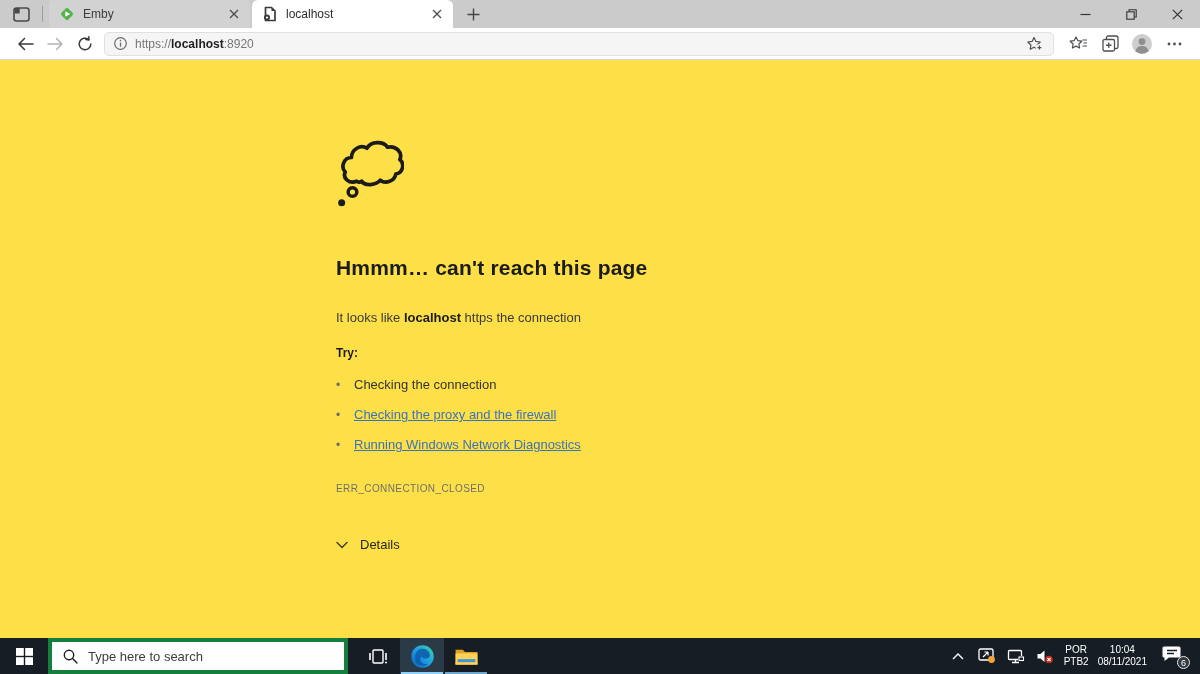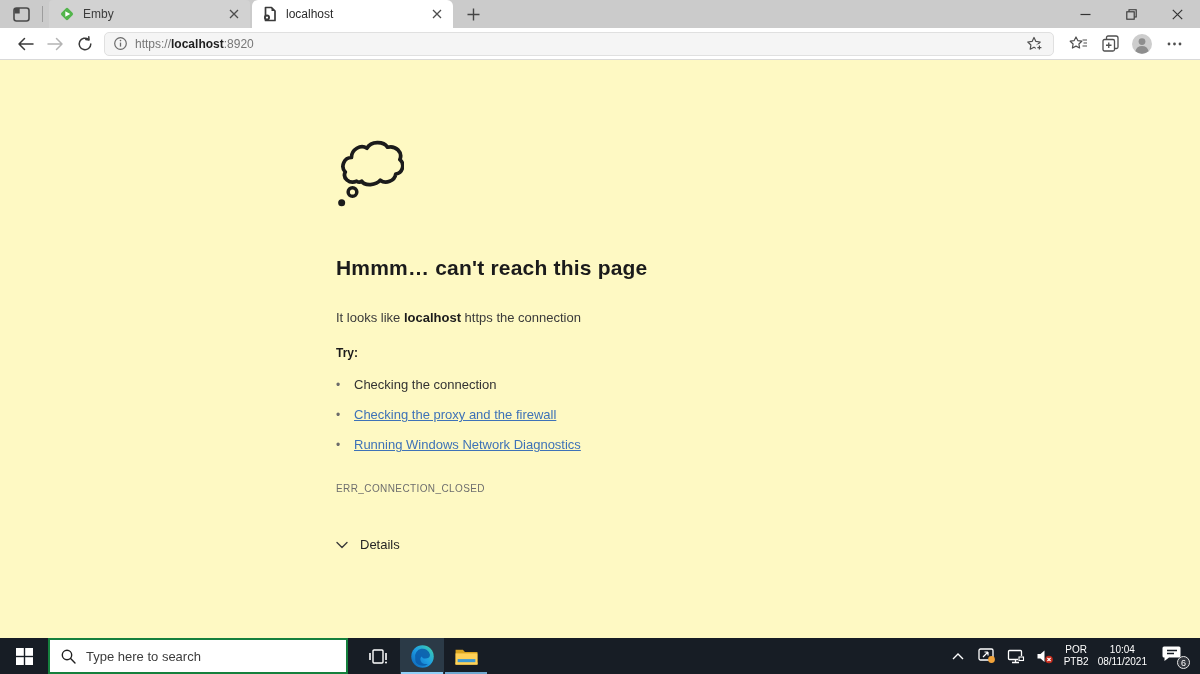--- a/index.html
+++ b/index.html
@@ -24,39 +24,39 @@
   .toolbar { height:32px; background:#ffffff; border-bottom:1px solid #d9d9d9; display:flex; align-items:center; padding:0 10px; }
   .nav-btn { width:30px; height:28px; display:flex; align-items:center; justify-content:center; flex:none; }
   .urlbar { flex:1; height:24px; margin:0 8px 0 4px; background:#f5f5f5; border:1px solid #e0e0e0; border-radius:5px; display:flex; align-items:center; padding:0 9px; }
   .url-text { font-size:12px; margin-left:8px; white-space:nowrap; }
   .url-muted { color:#767676; }
   .url-host { color:#1f1f1f; font-weight:bold; }
   .url-spacer { flex:1; }
   .tool-icon { width:32px; height:28px; display:flex; align-items:center; justify-content:center; flex:none; }
 
   
-  .content { height:578px; background:#fef9c3; position:relative; }
+  .content { height:578px; background:#fde047; position:relative; }
   .error-wrap { position:absolute; left:336px; top:80px; width:560px; color:#1b1b1b; }
   .err-title { font-size:21px; font-weight:bold; margin-top:44px; letter-spacing:.2px; }
   .err-msg { font-size:13px; margin-top:30px; color:#3a3a3a; }
   .err-msg b { color:#1b1b1b; }
   .err-try { font-size:12px; font-weight:bold; margin-top:21px; }
   .err-list { list-style:none; margin-top:17px; }
   .err-list li { font-size:13px; margin-bottom:15px; display:flex; align-items:baseline; }
   .bullet { color:#6a6a6a; width:18px; flex:none; font-size:12px; }
   .plain-item { color:#333333; }
   a.link-item { color:#3e72b7; text-decoration:underline; cursor:pointer; }
   .err-code { font-size:10px; color:#6e6e6e; margin-top:31px; letter-spacing:.4px; }
   .details-row { margin-top:43px; display:flex; align-items:center; cursor:pointer; }
   .details-label { font-size:13px; color:#262626; margin-left:12px; }
 
   
   .taskbar { height:36px; background:#171d25; display:flex; align-items:stretch; color:#ffffff; }
   .tb-start { width:48px; display:flex; align-items:center; justify-content:center; }
-  .tb-search { width:300px; background:#ffffff; display:flex; align-items:center; padding:0 11px; border:2px solid #15803d; }
+  .tb-search { width:300px; background:#ffffff; display:flex; align-items:center; padding:0 11px; border:4px solid #15803d; }
   .tb-search input { border:none; outline:none; background:transparent; font-size:13px; color:#1f1f1f; margin-left:10px; width:230px; font-family:"Liberation Sans", sans-serif; }
   .tb-search input::placeholder { color:#3c3c3c; opacity:1; }
   .tb-btn { width:44px; display:flex; align-items:center; justify-content:center; position:relative; }
   .tb-btn.active-app { background:#2b3a47; }
   .underline-blue::after { content:""; position:absolute; left:1px; right:1px; bottom:0; height:2px; background:#8fd0f8; }
   .underline-dim::after { content:""; position:absolute; left:1px; right:1px; bottom:0; height:2px; background:#6fa8cf; }
   .tb-tray { margin-left:auto; display:flex; align-items:center; gap:9px; padding-right:12px; }
   .tray-icon { width:20px; height:20px; display:flex; align-items:center; justify-content:center; position:relative; }
   .tray-txt { font-size:10px; line-height:12px; text-align:center; }
   .notif-wrap { position:relative; width:26px; height:22px; margin-left:6px; }

